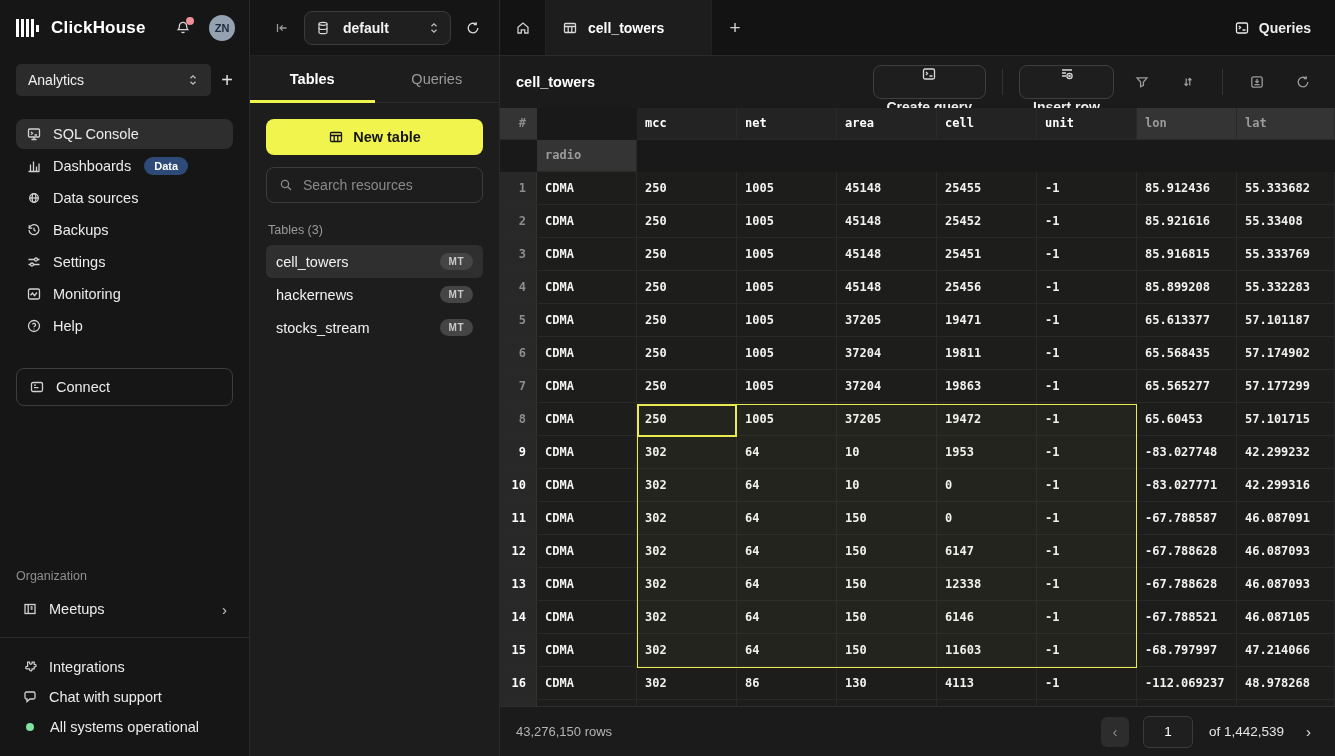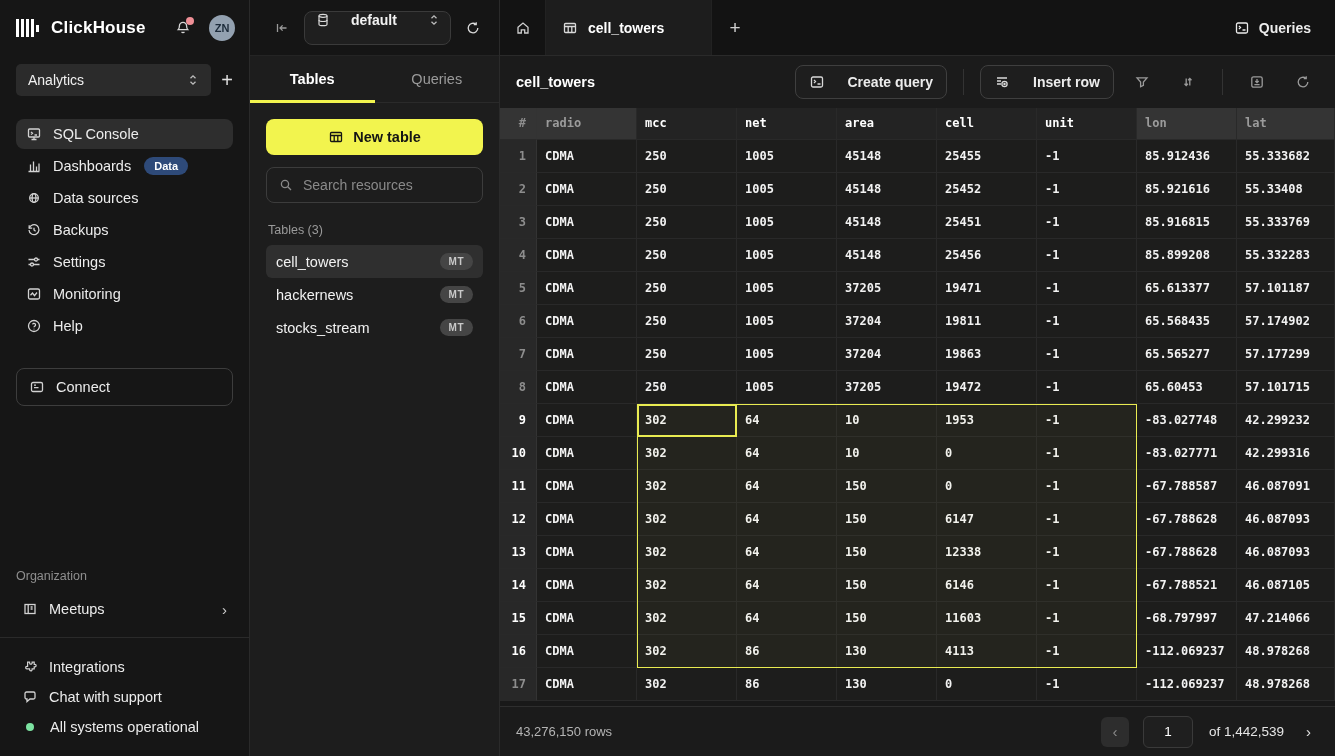--- a/index.html
+++ b/index.html
@@ -47,21 +47,21 @@
   .status-item { height:30px; display:flex; align-items:center; gap:12px; padding:0 22px; }
   .status-dot { width:8px; height:8px; border-radius:50%; background:#7ce3a1; margin:0 4px; }
 
   
   .explorer { width:250px; flex:none; background:#1d1d1d; border-right:1px solid #2a2a2a;
               display:flex; flex-direction:column; }
   .explorer-top { height:56px; flex:none; background:#151515; display:flex; align-items:center;
                   padding:0 18px 0 24px; gap:14px; border-bottom:1px solid #242424; }
   .collapse-ic { color:#9a9a9a; cursor:pointer; display:flex; }
   .db-select { flex:1; height:34px; border:1px solid #3a3a3a; border-radius:8px; display:flex;
-               gap:20px; padding:0 8px 0 10px; cursor:pointer; background:#1f1f1f; }
+               align-items:center; gap:12px; padding:0 8px 0 10px; cursor:pointer; background:#1f1f1f; }
   .db-select .lbl { flex:1; font-weight:600; color:#f2f2f2; }
   .icon-btn { color:#d9d9d9; cursor:pointer; display:flex; align-items:center; justify-content:center; }
   .explorer-tabs { height:47px; flex:none; display:flex; border-bottom:1px solid #2a2a2a; }
   .x-tab { flex:1; display:flex; align-items:center; justify-content:center; position:relative;
            color:#9a9a9a; font-size:14.5px; cursor:pointer; }
   .x-tab.active { color:#fff; font-weight:700; }
   .x-tab.active::after { content:""; position:absolute; left:0; right:0; bottom:-1px; height:3px;
                          background:#f2f44e; }
   .explorer-body { padding:16px; display:flex; flex-direction:column; }
   .new-table-btn { height:36px; background:#f2f44e; color:#141414; border-radius:8px; display:flex;
@@ -91,22 +91,22 @@
              border-right:1px solid #222; }
   .doc-tab .nav-ic { color:#d9d9d9; display:flex; }
   .newtab-btn { width:46px; display:flex; align-items:center; justify-content:center; color:#d0d0d0;
                 font-size:19px; cursor:pointer; }
   .queries-btn { display:flex; align-items:center; gap:9px; color:#ececec; font-weight:600;
                  padding:0 24px; cursor:pointer; }
   .toolbar { height:52px; flex:none; display:flex; align-items:center; padding:0 14px 0 16px;
              background:#1b1b1b; gap:10px; }
   .view-title { font-size:14.5px; font-weight:700; color:#fff; }
   .tool-btn { height:34px; border:1px solid #3f3f3f; border-radius:8px; display:flex;
-              align-items:center; gap:23px; padding:0 13px; color:#ececec; font-weight:600;
-              font-size:14px; cursor:pointer; background:#1e1e1e; }
+              align-items:center; gap:17px; padding:0 13px; color:#ececec; font-weight:600;
+              font-size:14px; cursor:pointer; background:#1e1e1e;flex-direction:column; }
   .v-div { width:1px; height:26px; background:#333; margin:0 6px; }
   .flat-ic { width:36px; height:34px; display:flex; align-items:center; justify-content:center;
              color:#9a9a9a; cursor:pointer; }
 
   
   .grid-wrap { height:598px; flex:none; background:#191919; position:relative; overflow:hidden;
                font-family:"DejaVu Sans Mono", monospace; font-size:12px; font-weight:700; }
   .trow { display:flex; }
   .tcell { height:33px; line-height:32px; padding:0 0 0 8px; border-right:1px solid #292929;
            border-bottom:1px solid #292929; background:#1d1d1c; color:#f2f2f2; flex:none;
@@ -419,21 +419,21 @@
       <svg class="ic" viewBox="0 0 16 16" fill="none" stroke="currentColor" stroke-width="1.3">
           <path d="M12.8 8A4.8 4.8 0 1 1 11 4.3"></path>
           <path d="M11.2 2.3v2.4H8.8"></path>
         </svg>
     </span>
   </div>
 
   <div class="grid-wrap" id="grid">
       <div class="trow thead">
         <div class="tcell hcell numcol" style="width: 37px;">#</div>
-        <div class="tcell hcell" style="width: 100px;">radio</div>
+        <div class="tcell hcell" style="width: 100px; margin-top: 32px;">radio</div>
         <div class="tcell hcell hsel" style="width: 100px;">mcc</div>
         <div class="tcell hcell hsel" style="width: 100px;">net</div>
         <div class="tcell hcell hsel" style="width: 100px;">area</div>
         <div class="tcell hcell hsel" style="width: 100px;">cell</div>
         <div class="tcell hcell hsel" style="width: 100px;">unit</div>
         <div class="tcell hcell" style="width: 100px;">lon</div>
         <div class="tcell hcell" style="width: 98px; flex: 1 1 0%;">lat</div>
       </div>
       <div class="trow">
         <div class="tcell numcol" style="width: 37px;">1</div>

